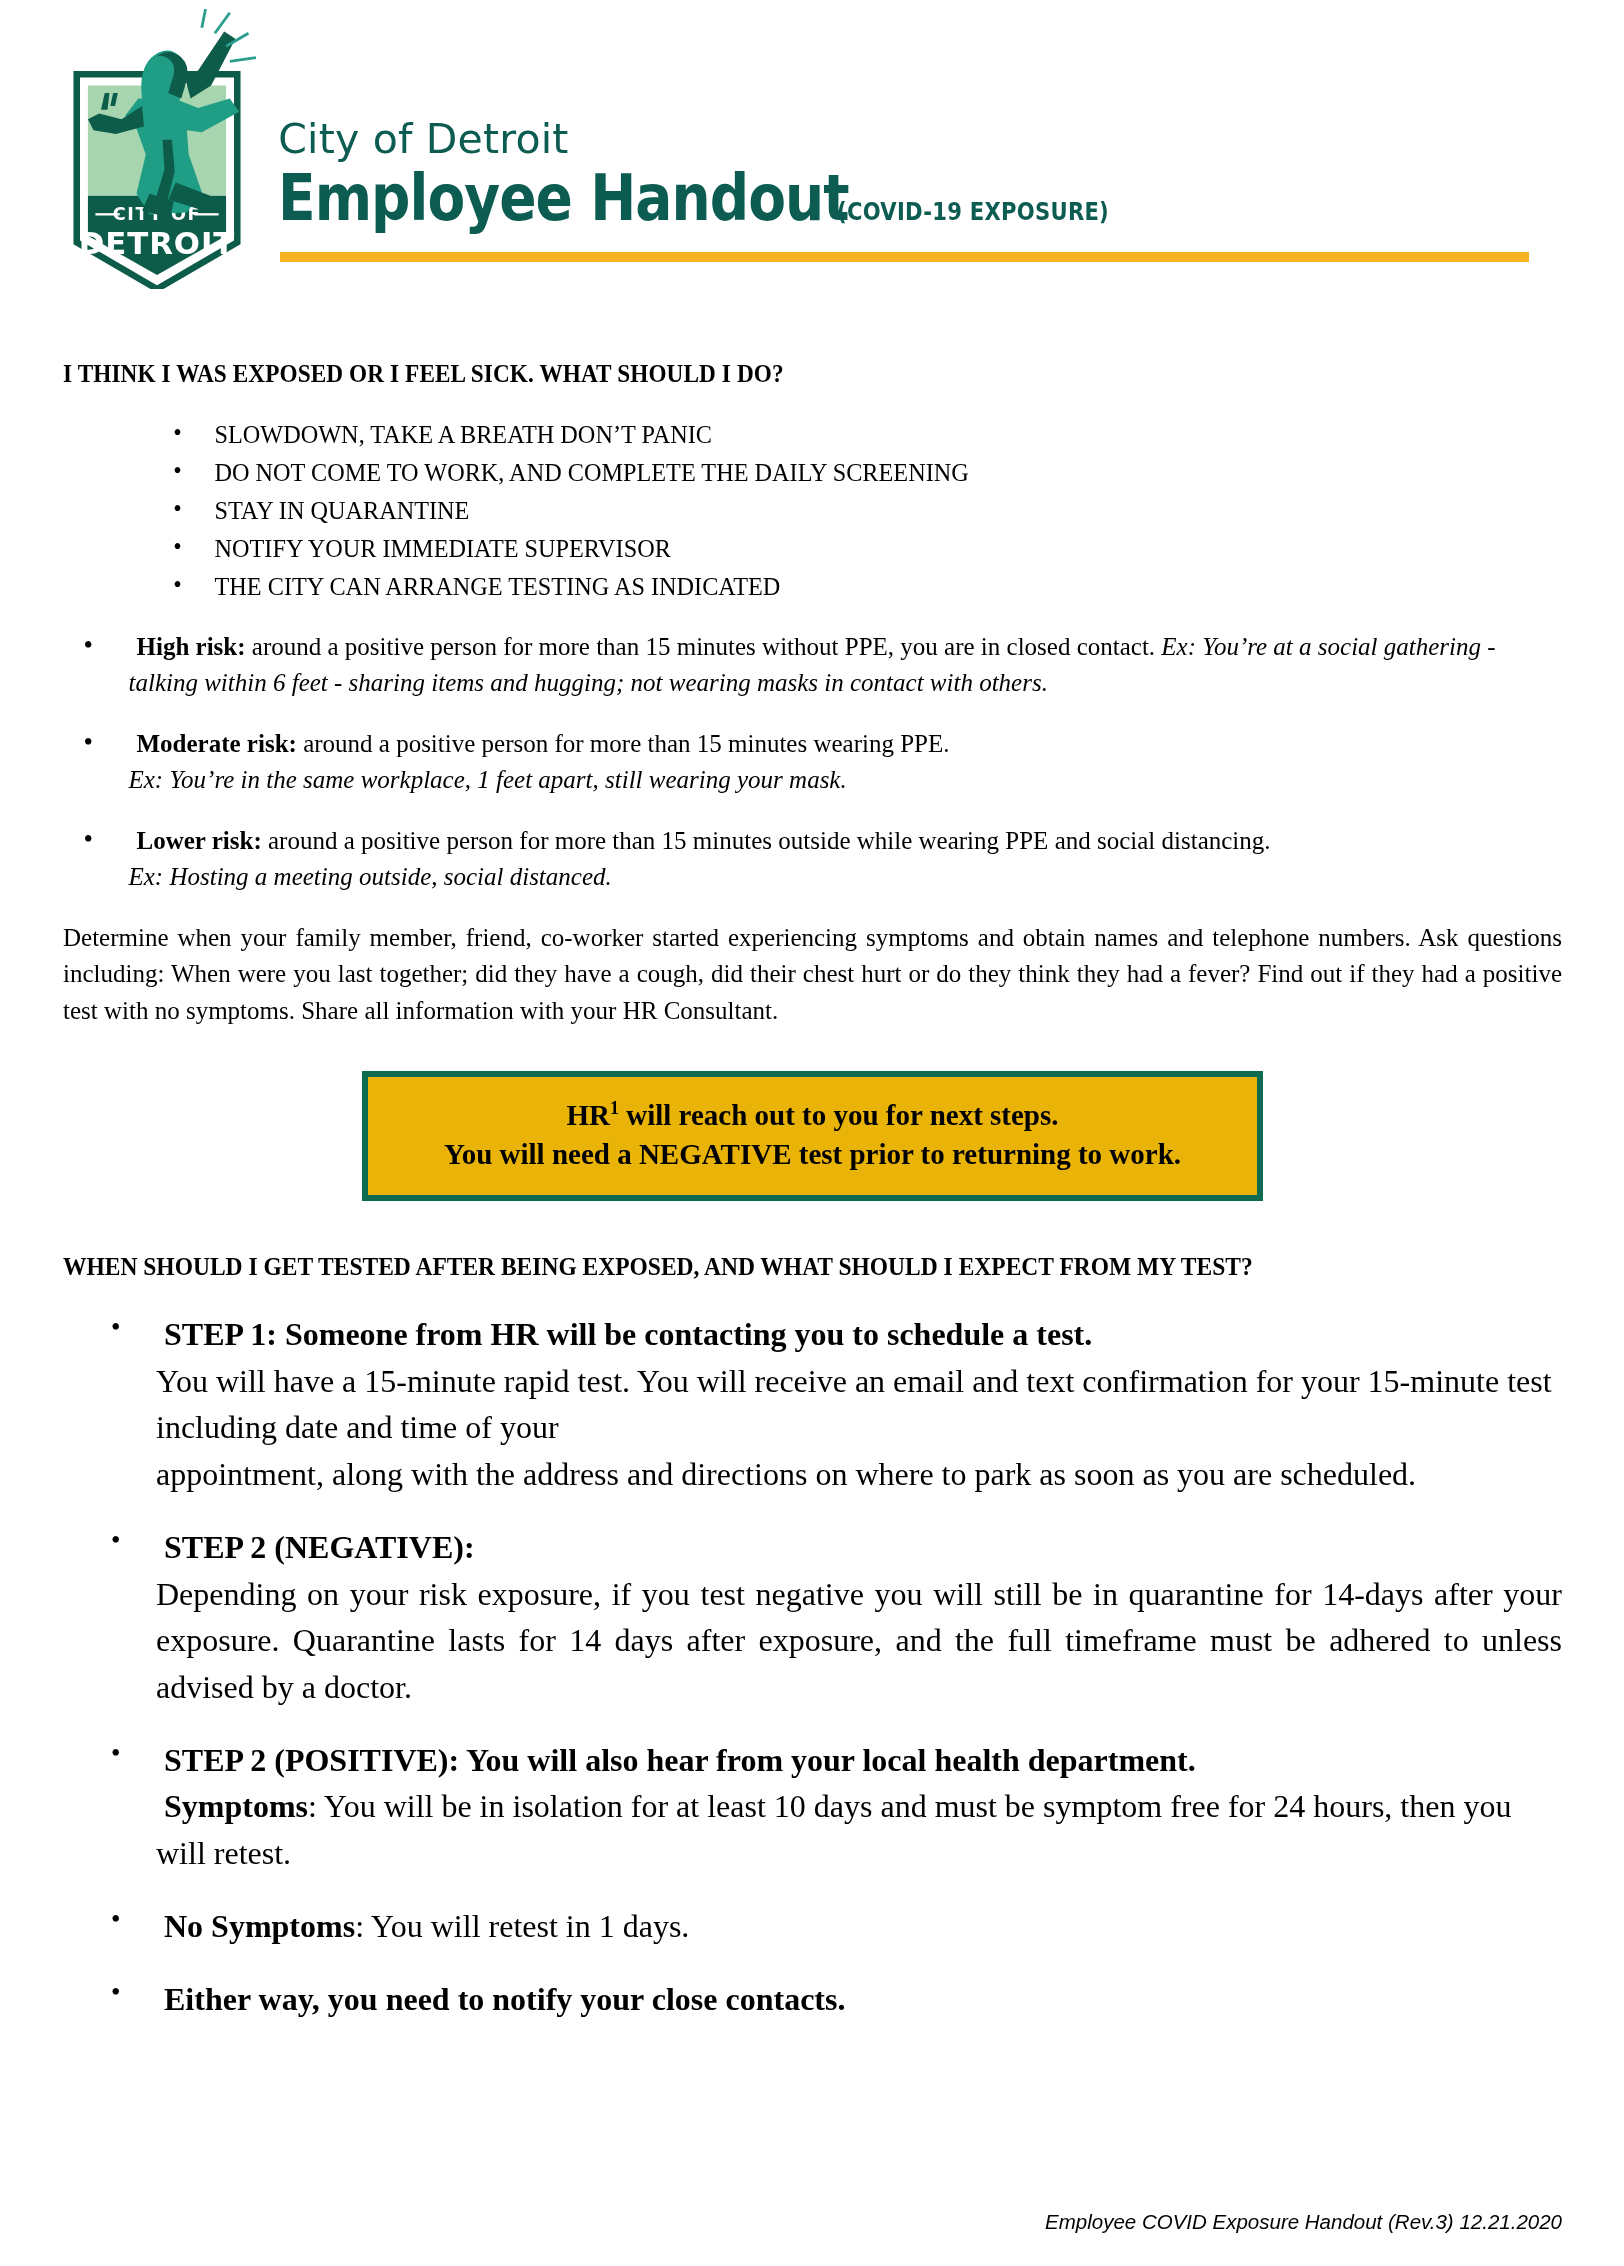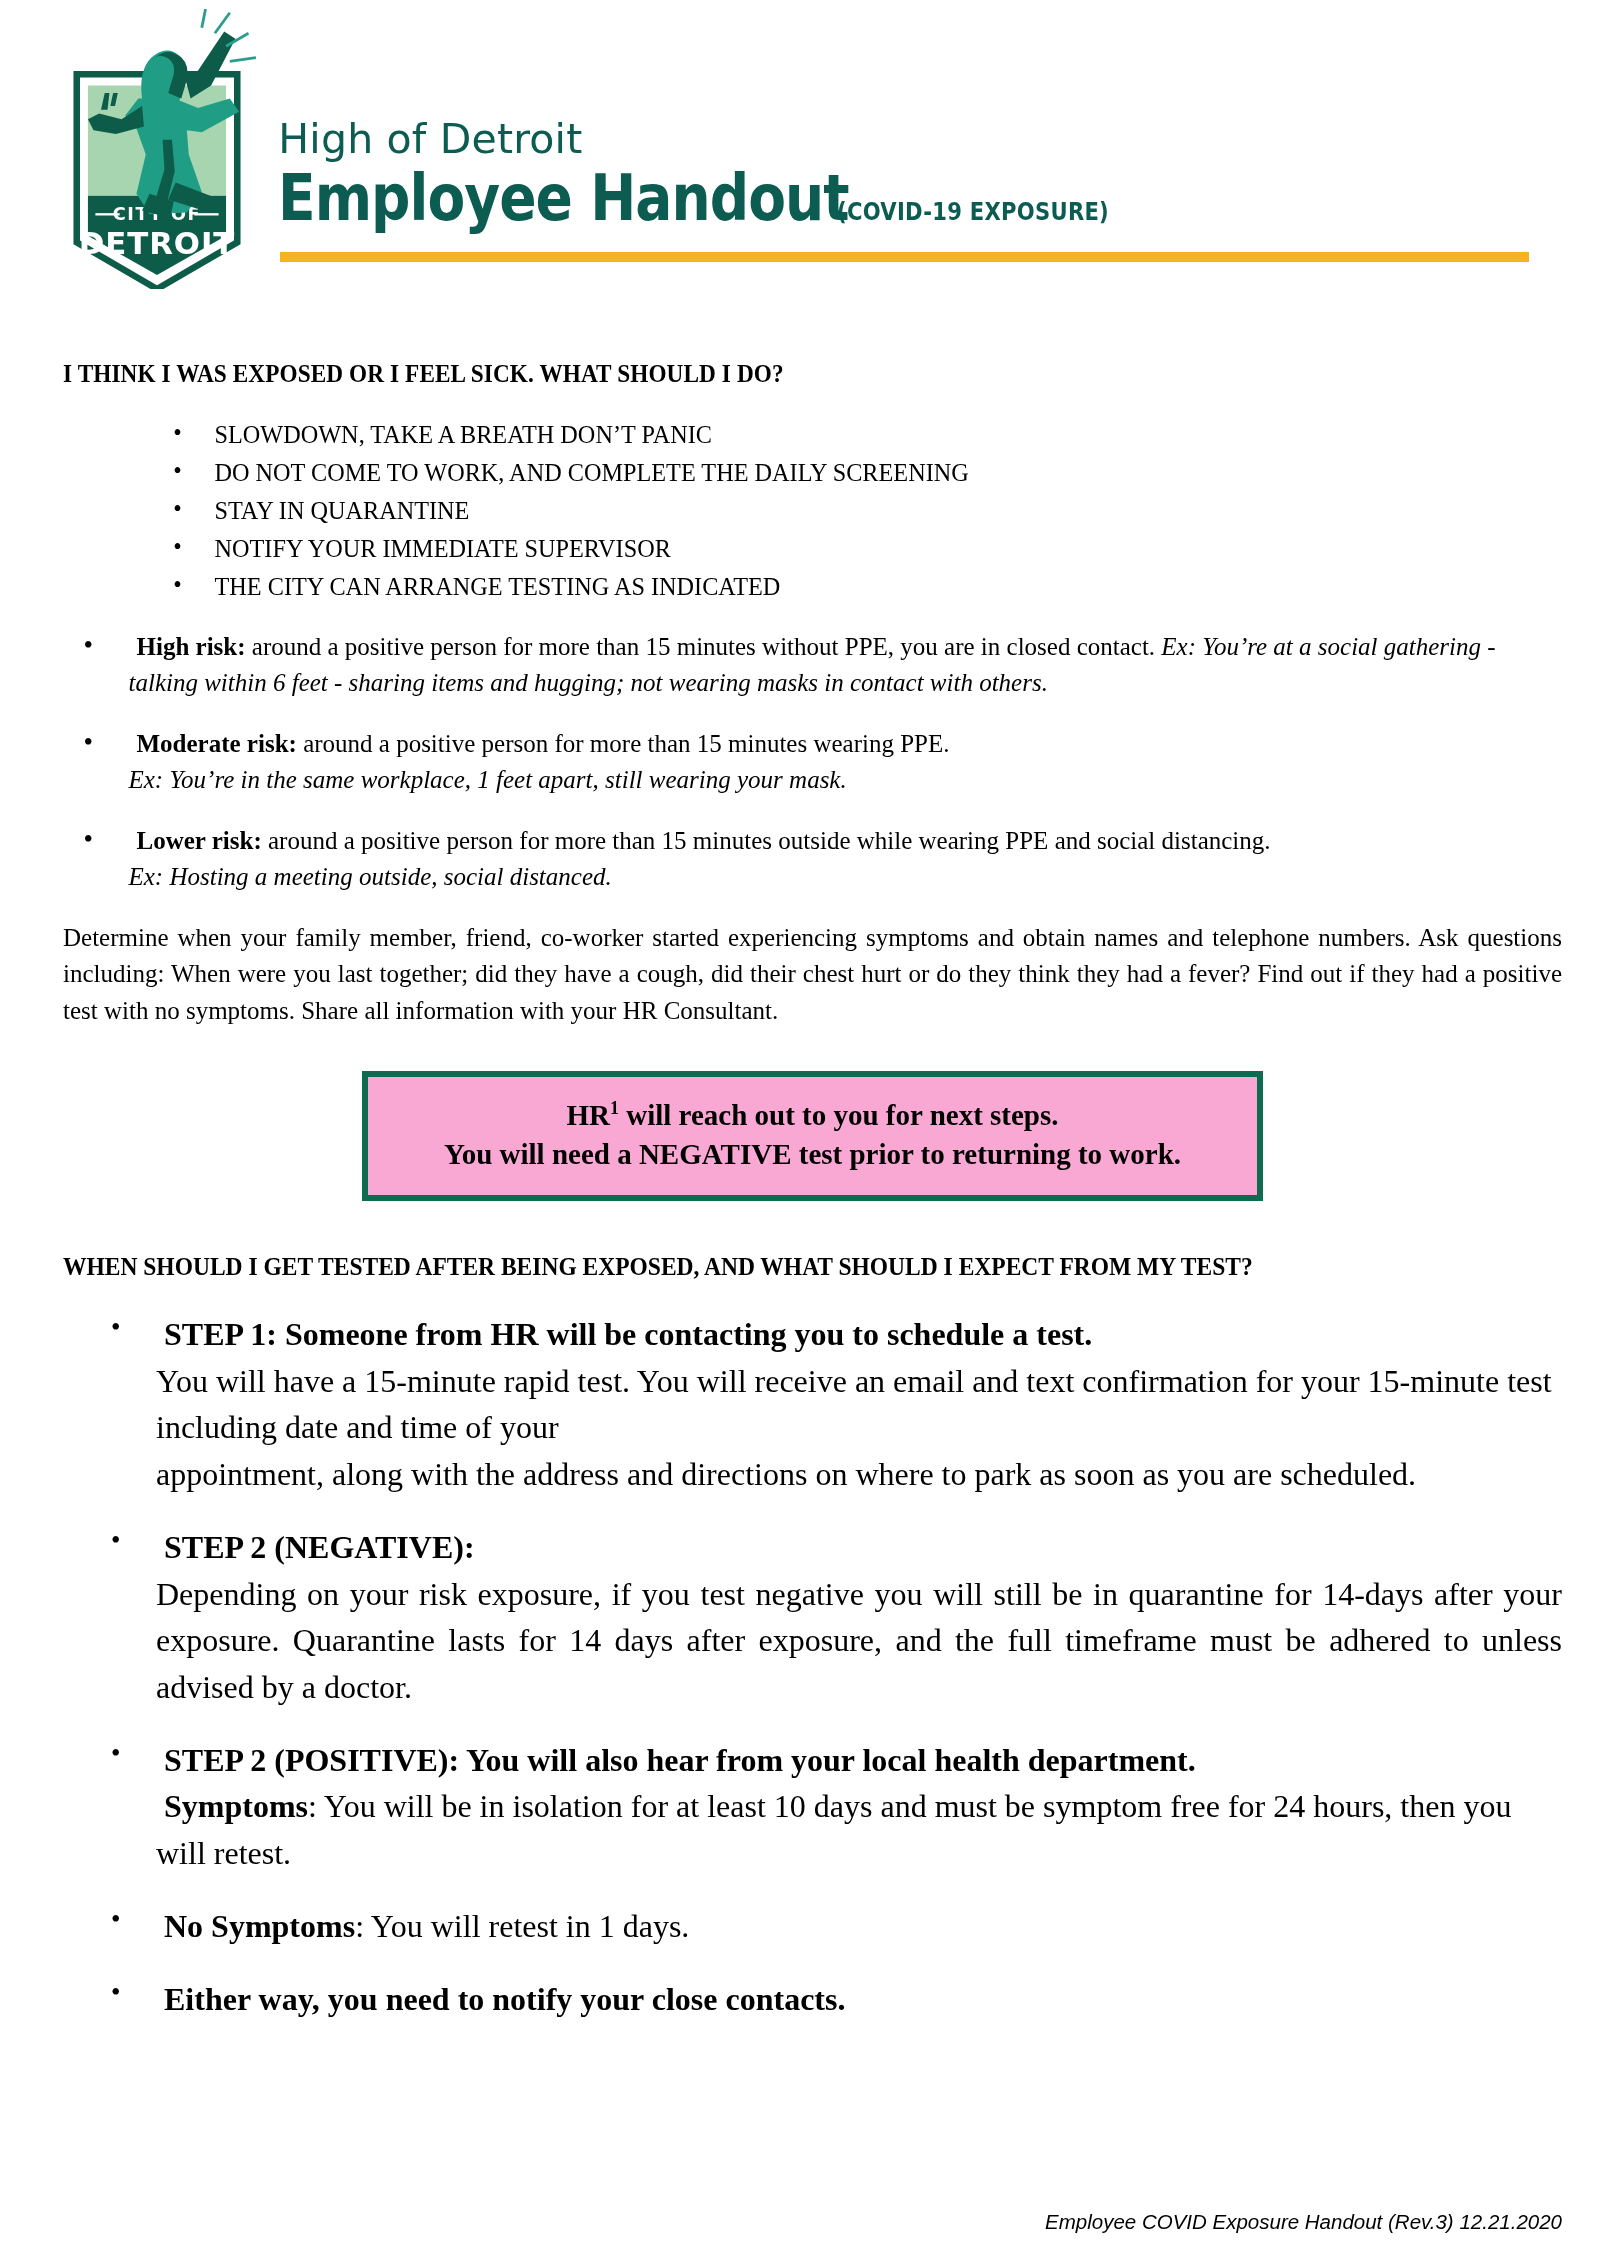--- a/index.html
+++ b/index.html
@@ -178,21 +178,21 @@
 
   
   .callout-wrap {
     display: flex;
     justify-content: center;
     margin-top: 41px;
   }
   .callout {
     width: 901px;
     box-sizing: border-box;
-    background: #f9a8d4;
+    background: #eab308;
     border: 6.5px solid #0d6b4f;
     padding: 18.6px 17px 20.5px 17px;
     text-align: center;
   }
   .callout-line {
     font-weight: 700;
     font-size: 29px;
     line-height: 1.36;
     color: #000;
   }
@@ -284,21 +284,21 @@
         <path d="M70 104 l3 -14 l5 0 l-3 14 z" fill="#0d5c4a"></path>
 
         <line x1="182" y1="26" x2="198" y2="4" stroke="#2a9d8f" stroke-width="3"></line>
         <line x1="194" y1="40" x2="218" y2="26" stroke="#2a9d8f" stroke-width="3"></line>
         <line x1="198" y1="56" x2="226" y2="52" stroke="#2a9d8f" stroke-width="3"></line>
         <line x1="168" y1="20" x2="172" y2="0" stroke="#2a9d8f" stroke-width="3"></line>
       </svg>
     </div>
 
     <div class="title-block">
-      <div class="org-name">High of Detroit</div>
+      <div class="org-name">City of Detroit</div>
       <div class="title-row">
         <div class="doc-title">Employee Handout</div>
         <div class="doc-subtitle">(COVID-19 EXPOSURE)</div>
       </div>
       <div class="gold-rule"></div>
     </div>
   </div>
 
   <div class="content">
 

